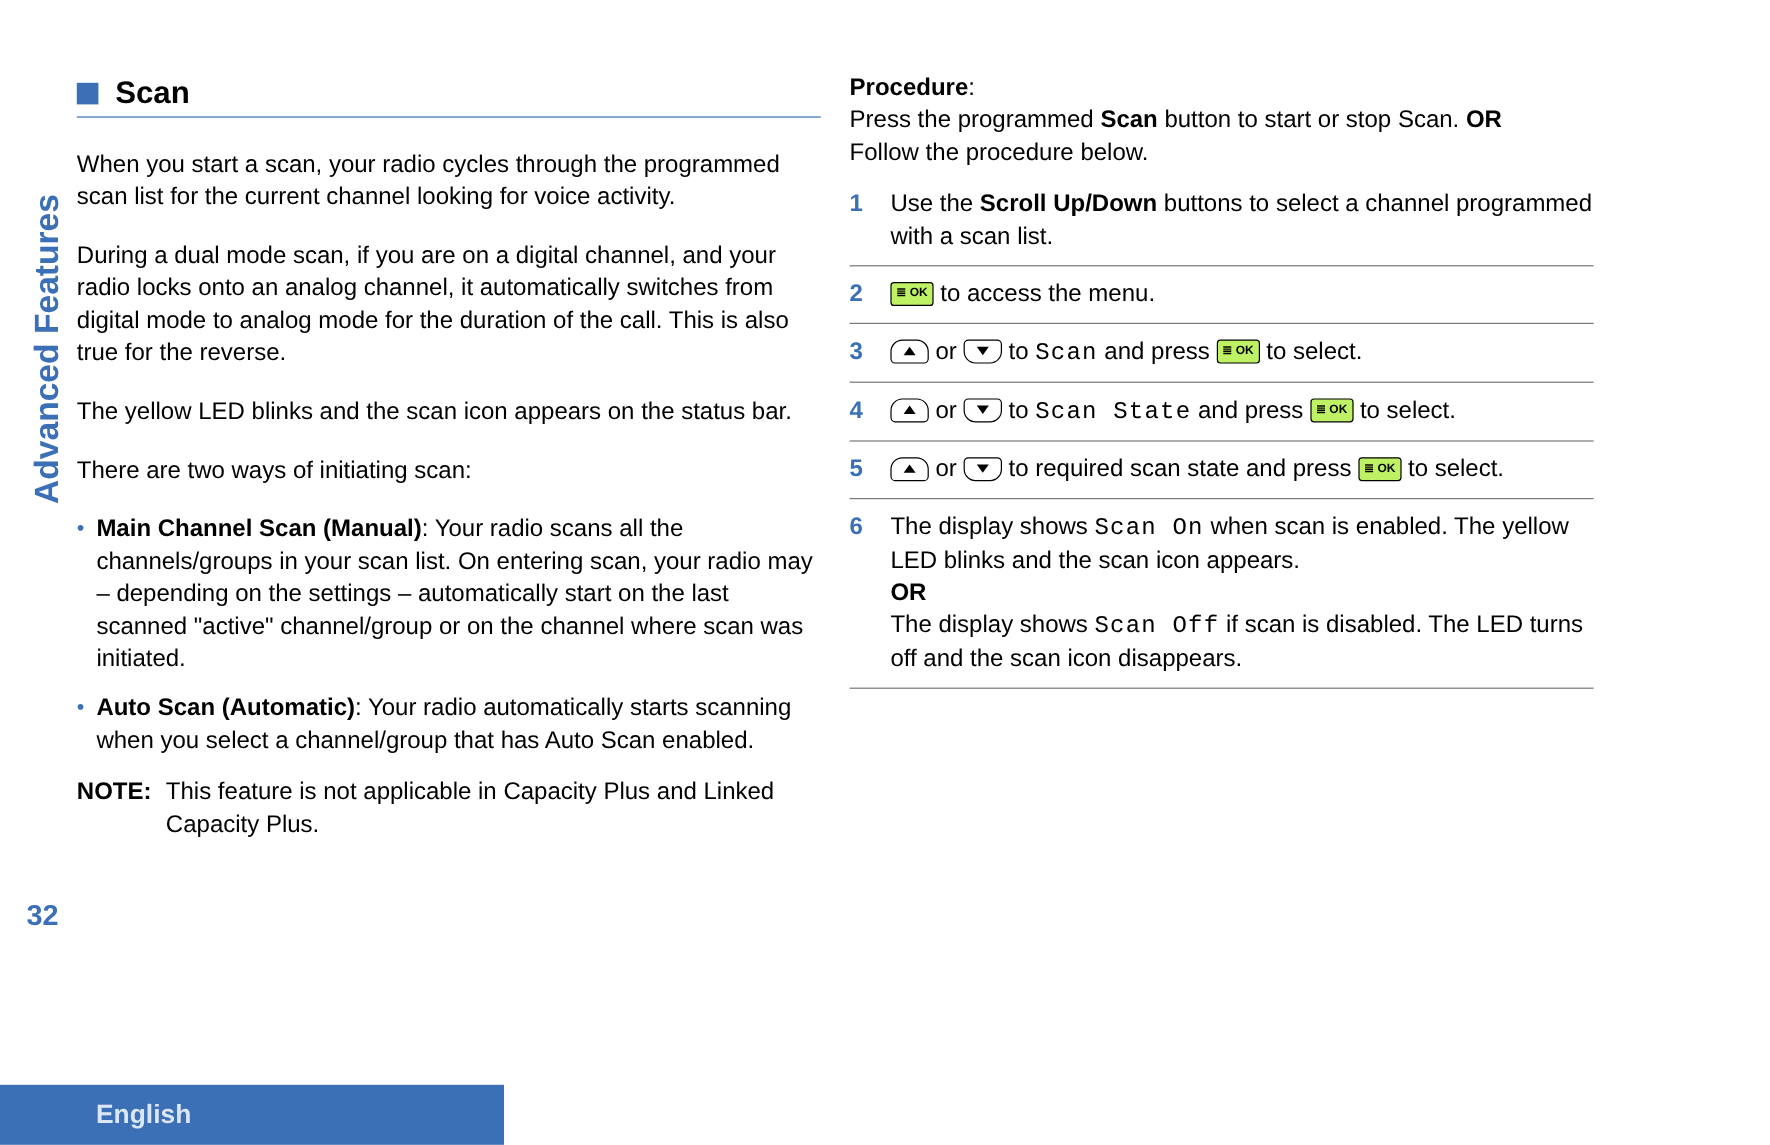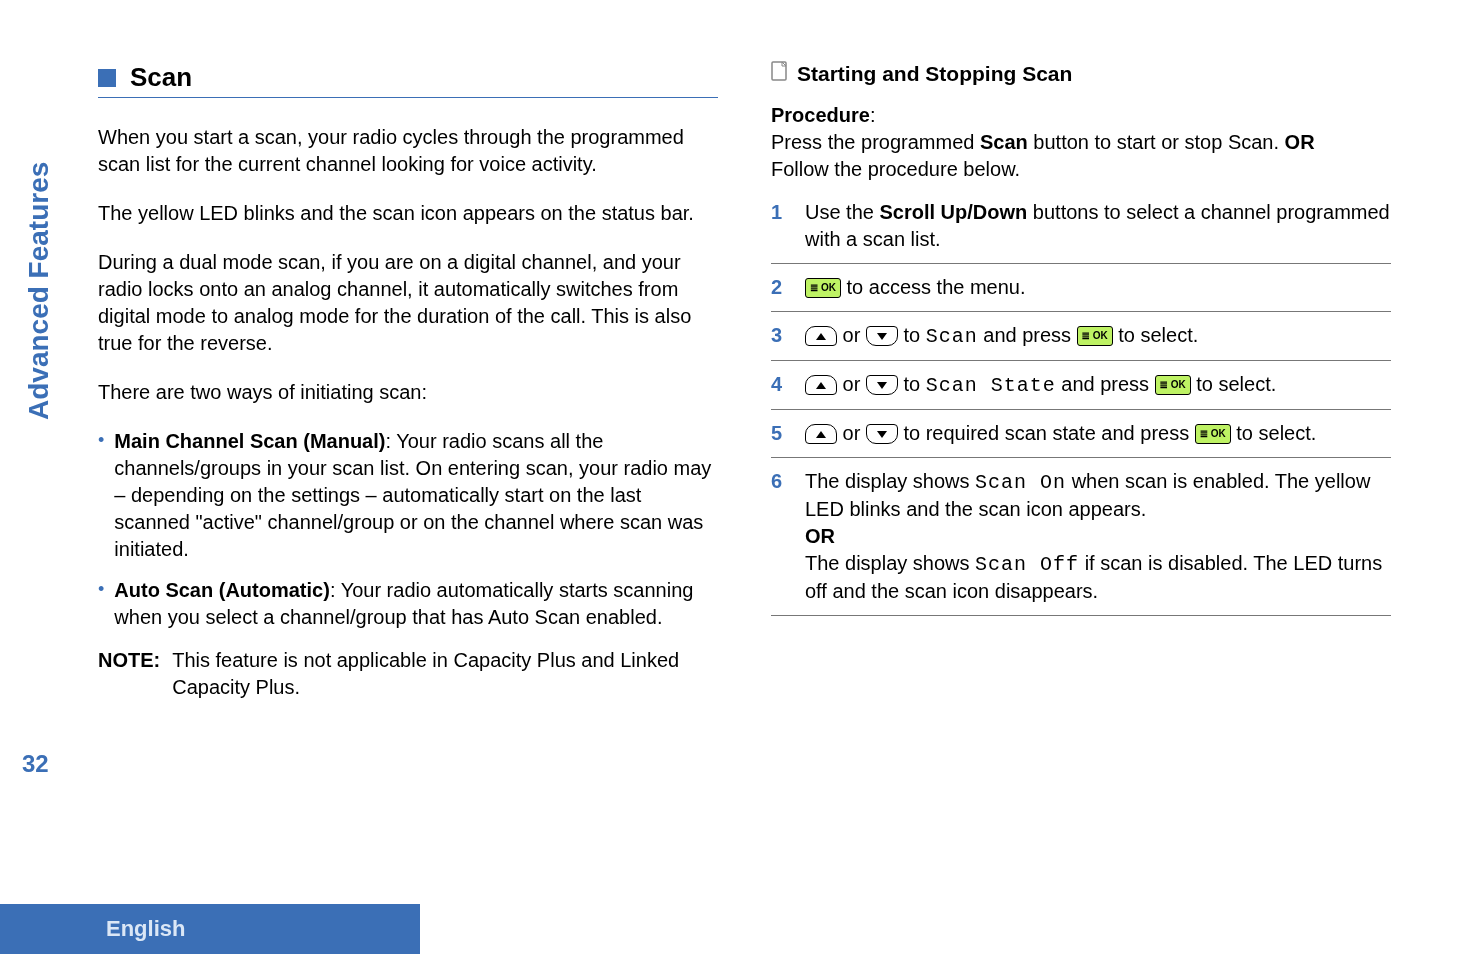--- a/index.html
+++ b/index.html
@@ -43,26 +43,26 @@
     left: 0;
     bottom: 0;
     width: 420px;
     height: 50px;
     background: #3b6fb6;
     color: #dbe7f6;
     font-weight: bold;
     font-size: 22px;
     display: flex;
     align-items: center;
-    padding-left: 106px;
+    padding-left: 80px;
   }
   .columns {
     display: flex;
-    gap: 53px;
-    margin-left: 48px;
+    gap: 24px;
+    margin-left: 14px;
   }
   .col {
     width: 620px;
   }
   .section-heading {
     display: flex;
     align-items: center;
     gap: 14px;
     border-bottom: 1px solid #3b6fb6;
     padding-bottom: 2px;
@@ -176,22 +176,22 @@
   </div>
 
   <div class="columns">
 
     <div class="col">
       <div class="section-heading">
         <span class="blue-square"></span>
         <h2>Scan</h2>
       </div>
       <p class="para">When you start a scan, your radio cycles through the programmed scan list for the current channel looking for voice activity.</p>
+      <p class="para">During a dual mode scan, if you are on a digital channel, and your radio locks onto an analog channel, it automatically switches from digital mode to analog mode for the duration of the call. This is also true for the reverse.</p>
       <p class="para">The yellow LED blinks and the scan icon appears on the status bar.</p>
-      <p class="para">During a dual mode scan, if you are on a digital channel, and your radio locks onto an analog channel, it automatically switches from digital mode to analog mode for the duration of the call. This is also true for the reverse.</p>
       <p class="para">There are two ways of initiating scan:</p>
 
       <ul class="bullets">
         <li>
           <span class="dot">•</span>
           <span>
             <b>Main Channel Scan (Manual)</b><span>: Your radio scans all the channels/groups in your scan list. On entering scan, your radio may – depending on the settings – automatically start on the last scanned "active" channel/group or on the channel where scan was initiated.</span>
           </span>
         </li>
         <li>
@@ -202,30 +202,20 @@
         </li>
       </ul>
 
       <div class="note-row">
         <span class="note-label">NOTE:</span>
         <span>This feature is not applicable in Capacity Plus and Linked Capacity Plus.</span>
       </div>
     </div>
 
     <div class="col">
-      <div class="sub-head">
-        <span class="doc-icon">
-          <svg width="16" height="20" viewBox="0 0 16 20">
-              <rect x="1" y="1" width="14" height="18" rx="1" fill="none" stroke="#888" stroke-width="1.5"></rect>
-              <rect x="3" y="1" width="10" height="18" fill="none" stroke="#888" stroke-width="0"></rect>
-              <path d="M11 1 L15 5 L11 5 Z" fill="#fff" stroke="#888" stroke-width="1"></path>
-            </svg>
-        </span>
-        <h3>Starting and Stopping Scan</h3>
-      </div>
 
       <p class="para" style="margin-bottom:6px">
         <span class="proc-label">Procedure</span><span>:</span><br>
         <span>Press the programmed </span><b>Scan</b><span> button to start or stop Scan. </span><b>OR</b><br>
         <span>Follow the procedure below.</span>
       </p>
 
       <ul class="steps">
         <li>
           <span class="step-num">1</span>

